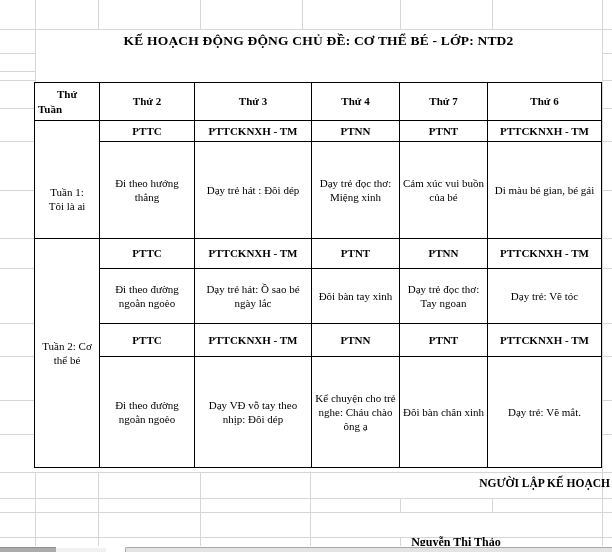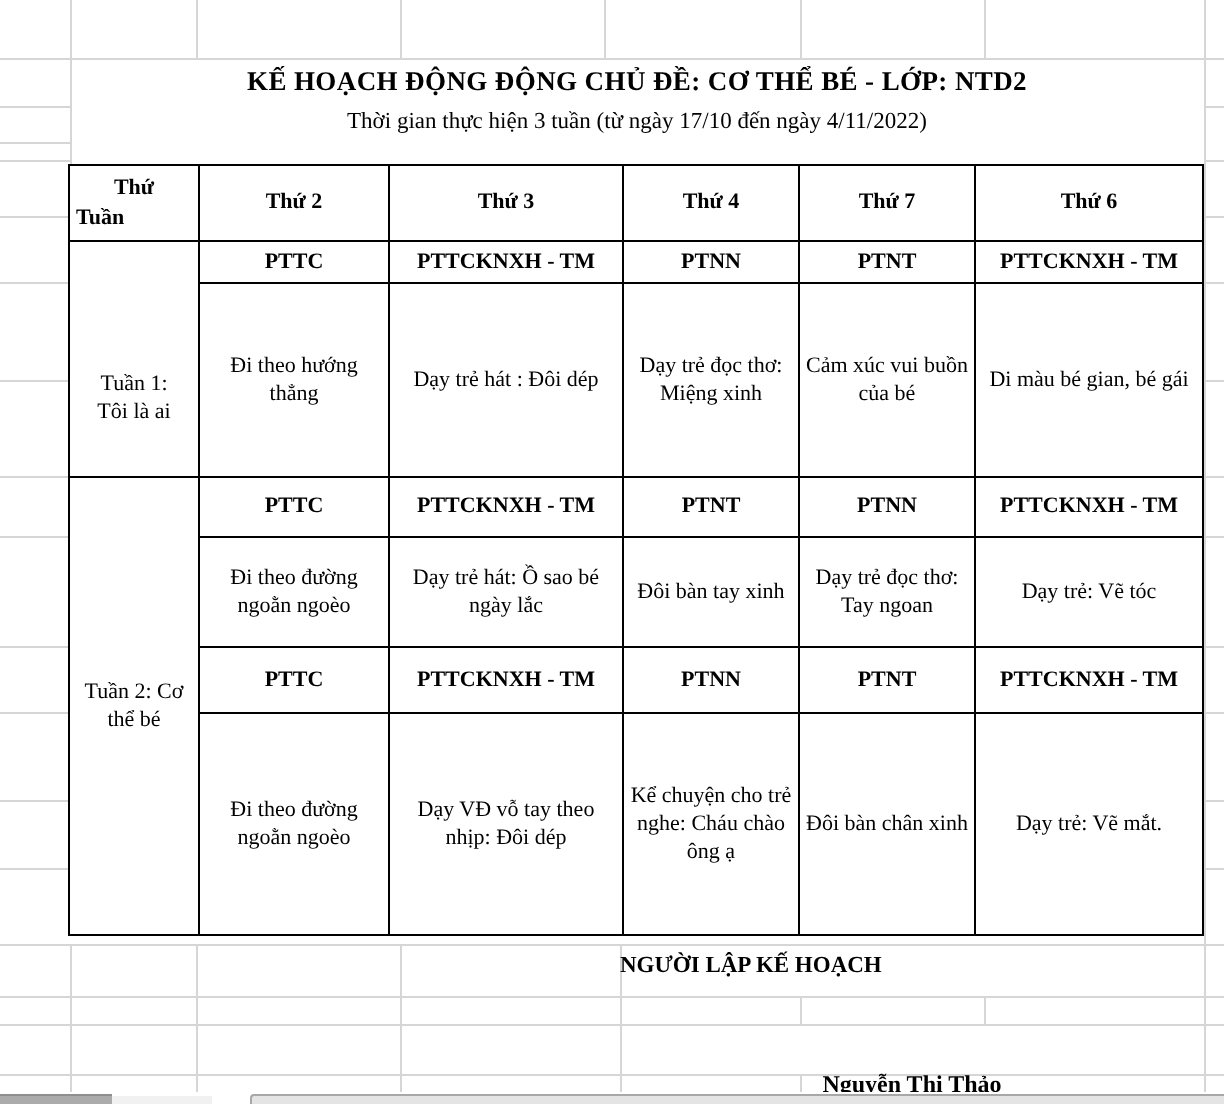--- a/index.html
+++ b/index.html
@@ -36,21 +36,21 @@
   .day-h{font-weight:bold;}
   .subj{font-weight:bold;}
   .act{font-weight:normal;}
   .wk{font-weight:normal;}
   .wk .lbl{display:inline-block;}
   .wk .lbl.w1{max-width:48px;margin-top:39px;}
   .wk .lbl.w2{max-width:58px;}
   
   .sig-title{
     position:absolute;top:477px;left:310px;width:300px;
-    text-align:left;font-weight:bold;font-size:11.5px;
+    text-align:right;font-weight:bold;font-size:11.5px;
   }
   .sig-name{
     position:absolute;top:535px;left:310px;width:292px;
     text-align:center;font-weight:bold;font-size:12px;
   }
   
   .bottom-strip{position:absolute;left:0;top:546px;width:612px;height:6px;background:#ffffff;}
   .tab-block{position:absolute;left:0;top:1px;width:56px;height:5px;background:#ababab;border-top:1px solid #8f8f8f;}
   .tab-white{position:absolute;left:56px;top:2px;width:50px;height:4px;background:#f1f1f1;}
   .hscroll{position:absolute;left:125px;top:1px;width:487px;height:5px;background:#e4e4e4;border-top:1px solid #a8a8a8;border-left:1px solid #a8a8a8;border-top-left-radius:2px;}
@@ -102,21 +102,20 @@
   <div class="gl v" style="left:35px;top:472px;height:74px;"></div>
   <div class="gl v" style="left:98px;top:472px;height:74px;"></div>
   <div class="gl v" style="left:200px;top:472px;height:74px;"></div>
   <div class="gl v" style="left:310px;top:472px;height:74px;"></div>
   <div class="gl v" style="left:400px;top:498px;height:14px;"></div>
   <div class="gl v" style="left:492px;top:498px;height:14px;"></div>
   <div class="gl v" style="left:400px;top:537px;height:9px;"></div>
   <div class="gl v" style="left:492px;top:537px;height:9px;"></div>
 
   <div class="title">KẾ HOẠCH ĐỘNG ĐỘNG CHỦ ĐỀ: CƠ THỂ BÉ - LỚP: NTD2</div>
-  <div class="subtitle">Thời gian thực hiện 3 tuần (từ ngày 17/10 đến ngày 4/11/2022)</div>
 
   <table class="plan">
     <colgroup>
       <col style="width:65px">
         <col style="width:95px">
         <col style="width:117px">
       <col style="width:88px">
         <col style="width:88px">
         <col style="width:114px">
     </colgroup>

